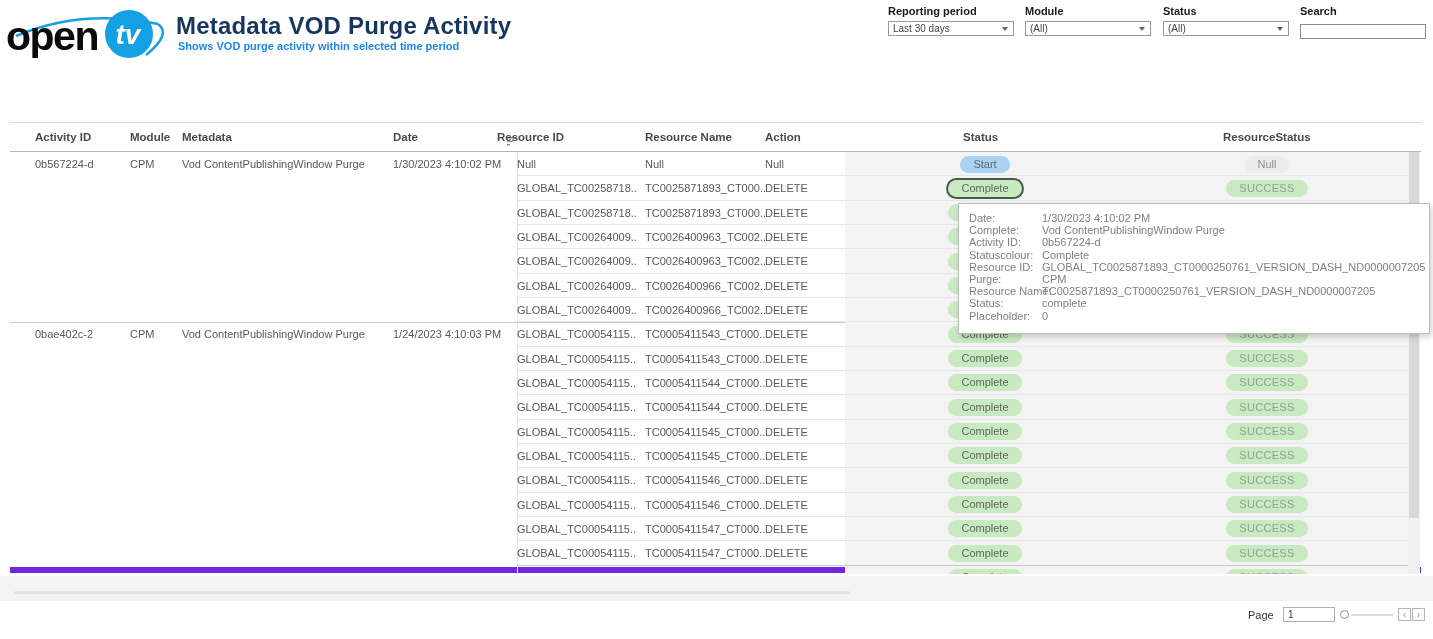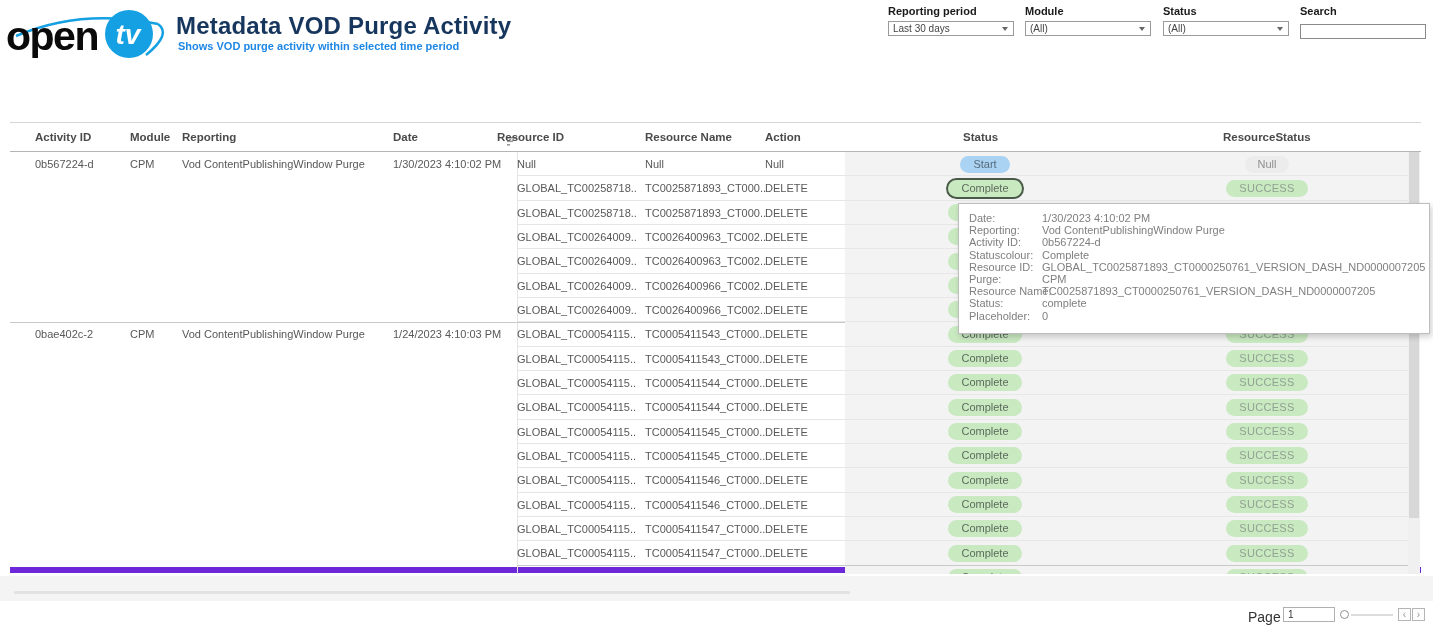--- a/index.html
+++ b/index.html
@@ -52,21 +52,21 @@
   .hthumb { position:absolute; left:14px; top:15px; width:836px; height:3px; background:#e2e2e2; border-radius:2px; }
 
   
   .tooltip { left:958px; top:203px; width:472px; height:131px; background:#fff;
              border:1px solid #bdbdbd; box-shadow:2px 3px 6px rgba(0,0,0,.18);
              padding:8px 0 0 10px; overflow:hidden; z-index:10; }
   .ttrow { font-size:11px; color:#7f7f7f; line-height:12.2px; white-space:nowrap; }
   .ttlabel { display:inline-block; width:73px; }
 
   
-  .pgnlabel { left:1248px; top:609px; font-size:14px; color:#333; }
+  .pgnlabel { left:1248px; top:609px; font-size:11px; color:#333; }
   .pgninput { left:1283px; top:607px; width:52px; height:15px; border:1px solid #b0b0b0;
               font-size:10px; color:#333; padding-left:4px; }
   .pgncircle { left:1340px; top:610px; width:9px; height:9px; border:1px solid #8f8f8f;
                border-radius:50%; background:#fff; }
   .pgntrack { left:1351px; top:614px; width:42px; height:2px; background:#dcdcdc; }
   .pgnbtn { top:608px; width:13px; height:13px; border:1px solid #b5b5b5; background:#fdfdfd;
             font-size:10px; color:#999; text-align:center; line-height:11px; }
 </style>
 </head>
 <body>
@@ -108,21 +108,21 @@
   </div>
   <div class="abs filter" style="left:1300px;">
     <span class="flabel">Search</span>
     <input class="searchbox" type="text" value="" style="">
   </div>
 
   <div class="abs table">
     <div class="thead">
       <span class="hcell" style="left:25px;">Activity ID</span>
       <span class="hcell" style="left:120px;">Module</span>
-      <span class="hcell" style="left:172px;">Reporting</span>
+      <span class="hcell" style="left:172px;">Metadata</span>
       <span class="hcell" style="left:383px;">Date</span>
       <span class="sorticon">
         <svg width="11" height="10" viewBox="0 0 11 10">
           <rect x="0" y="0" width="10" height="1.6" fill="#999"></rect>
           <rect x="0" y="3.5" width="6" height="1.6" fill="#999"></rect>
           <rect x="0" y="7" width="3" height="1.6" fill="#999"></rect>
         </svg>
       </span>
       <span class="hcell" style="left:487px;">Resource ID</span>
       <span class="hcell" style="left:635px;">Resource Name</span>
@@ -376,21 +376,21 @@
           </div>
         </div>
       </div>
     <div class="vscroll">
       <div class="vthumb"></div>
     </div>
   </div>
 
   <div class="abs tooltip">
       <div class="ttrow"><span class="ttlabel">Date:</span><span>1/30/2023 4:10:02 PM</span></div>
-      <div class="ttrow"><span class="ttlabel">Reporting:</span><span>Vod ContentPublishingWindow Purge</span></div>
+      <div class="ttrow"><span class="ttlabel">Complete:</span><span>Vod ContentPublishingWindow Purge</span></div>
       <div class="ttrow"><span class="ttlabel">Activity ID:</span><span>0b567224-d</span></div>
       <div class="ttrow"><span class="ttlabel">Statuscolour:</span><span>Complete</span></div>
       <div class="ttrow"><span class="ttlabel">Resource ID:</span><span>GLOBAL_TC0025871893_CT0000250761_VERSION_DASH_ND0000007205</span></div>
       <div class="ttrow"><span class="ttlabel">Purge:</span><span>CPM</span></div>
       <div class="ttrow"><span class="ttlabel">Resource Name:</span><span>TC0025871893_CT0000250761_VERSION_DASH_ND0000007205</span></div>
       <div class="ttrow"><span class="ttlabel">Status:</span><span>complete</span></div>
       <div class="ttrow"><span class="ttlabel">Placeholder:</span><span>0</span></div>
     </div>
 
   <div class="abs footerband">

